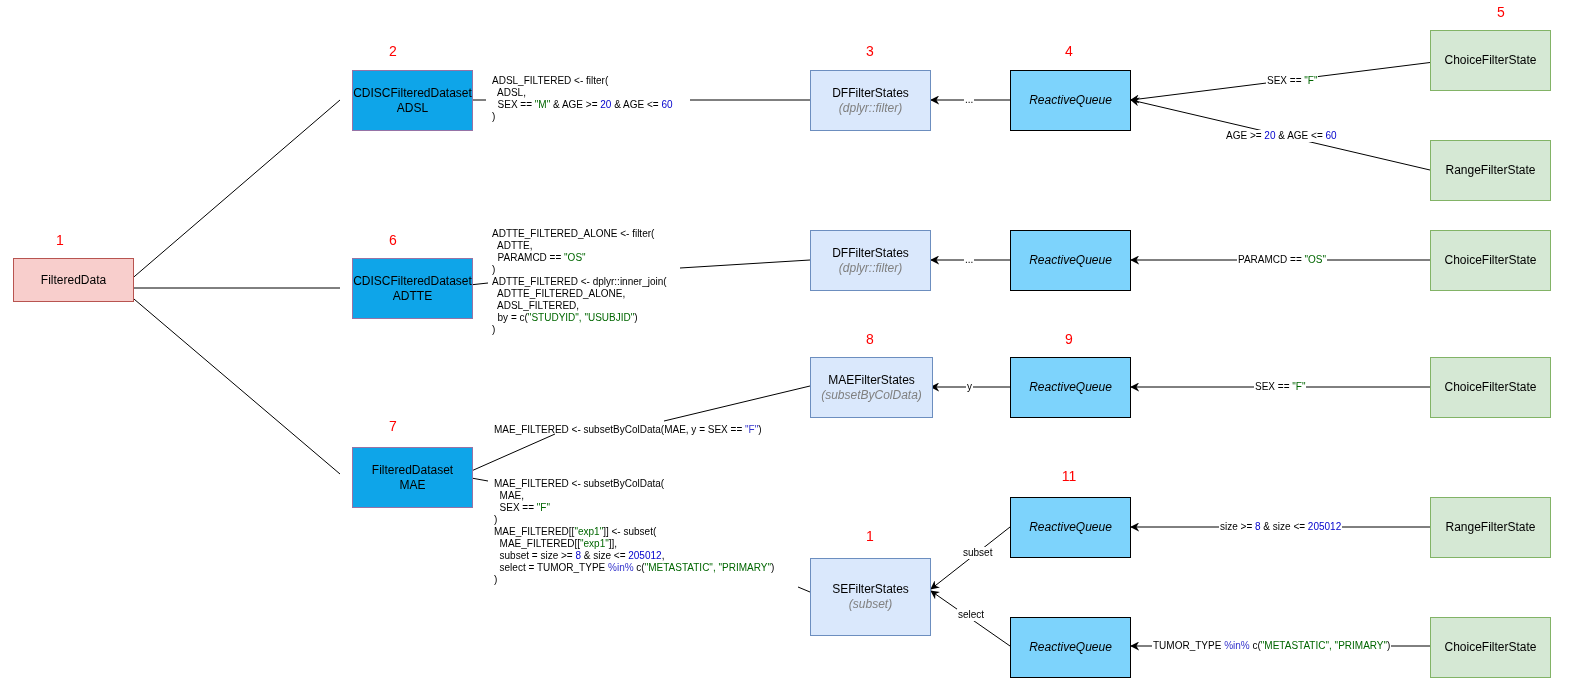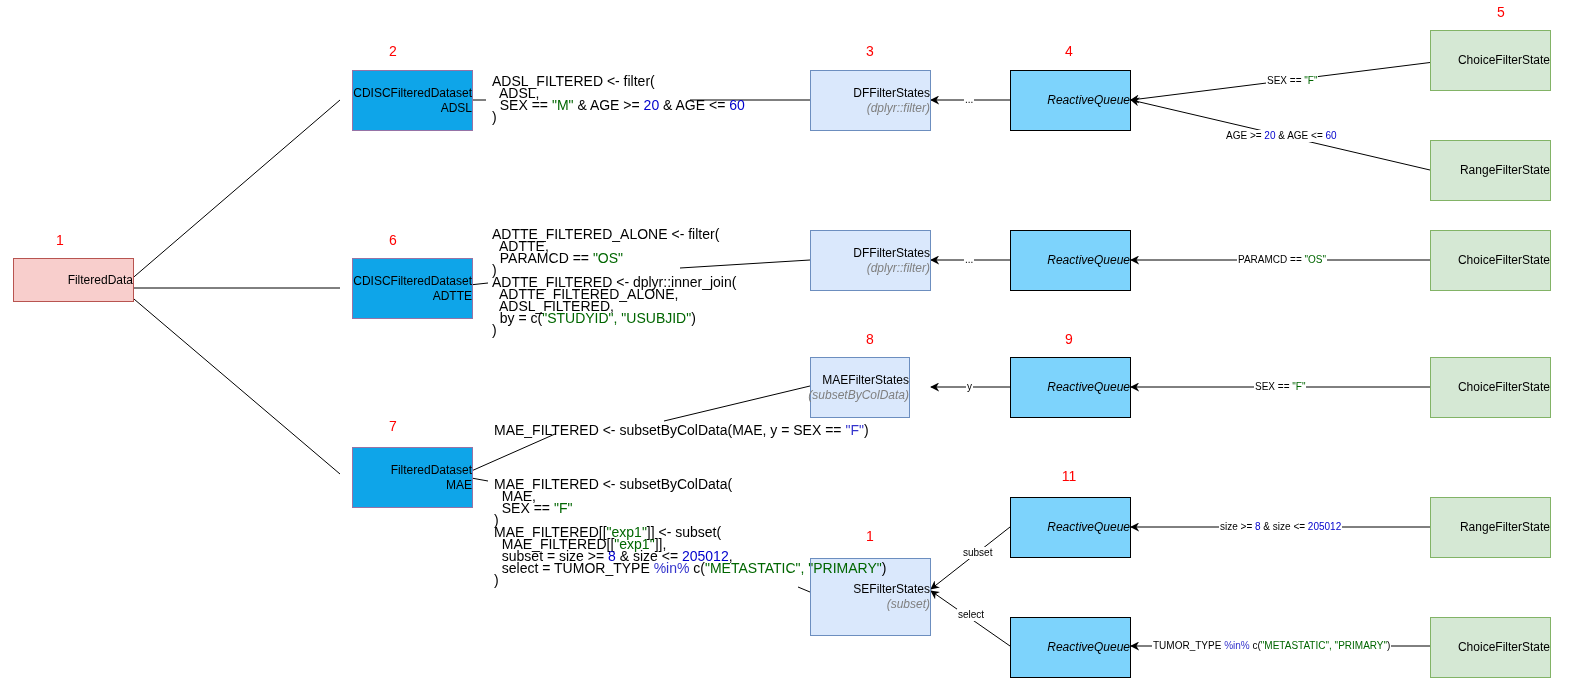--- a/index.html
+++ b/index.html
@@ -1,29 +1,29 @@
 <!DOCTYPE html>
 <html><head>
 <meta charset="utf-8">
 <style>
   html, body { margin: 0; padding: 0; background: #ffffff; }
   body { width: 1581px; height: 679px; position: relative; overflow: hidden;
          font-family: "Liberation Sans", sans-serif; color: #000; }
   #edges { position: absolute; left: 0; top: 0; width: 1581px; height: 679px; }
   .node { position: absolute; box-sizing: border-box; display: flex; flex-direction: column;
-          align-items: flex-end; justify-content: center; text-align: center;
+          align-items: center; justify-content: center; text-align: center;
           font-size: 12px; line-height: 15px; border: 1px solid; }
   .node .sub { font-style: italic; color: #808080; font-size: 12px; }
   .n-root { background: #f8cecc; border-color: #b85450; }
   .n-dataset { background: #0ea5e9; border-color: #9673a6; margin-left: 12px; }
   .n-states { background: #dae8fc; border-color: #6c8ebf; }
   .n-queue { background: #7dd3fc; border-color: #000000; font-style: italic; }
   .n-filter { background: #d5e8d4; border-color: #82b366; }
   .num { position: absolute; color: #ff0000; font-size: 14px; width: 40px; text-align: center; }
-  .code { position: absolute; font-size: 14px; line-height: 12px; white-space: pre; background: transparent; }
+  .code { position: absolute; font-size: 10px; line-height: 12px; white-space: pre; background: transparent; }
   .elabel { position: absolute; font-size: 10px; line-height: 12px; white-space: pre; background: #ffffff; padding: 0 1px; }
   .str { color: #006600; }
   .numlit { color: #0000cc; }
   .op { color: #3333cc; }
 </style>
 </head>
 <body>
 
 <svg id="edges" xmlns="http://www.w3.org/2000/svg">
   <defs>
@@ -90,21 +90,21 @@
 </div>
 
 <div class="node n-states" style="left:810px;top:70px;width:121px;height:61px">
   <span>DFFilterStates</span>
   <span class="sub">(dplyr::filter)</span>
 </div>
 <div class="node n-states" style="left:810px;top:230px;width:121px;height:61px">
   <span>DFFilterStates</span>
   <span class="sub">(dplyr::filter)</span>
 </div>
-<div class="node n-states" style="left:810px;top:357px;width:100px;height:61px">
+<div class="node n-states" style="left:810px;top:357px;width:123px;height:61px">
   <span>MAEFilterStates</span>
   <span class="sub">(subsetByColData)</span>
 </div>
 <div class="node n-states" style="left:810px;top:558px;width:121px;height:78px">
   <span>SEFilterStates</span>
   <span class="sub">(subset)</span>
 </div>
 
 <div class="node n-queue" style="left:1010px;top:70px;width:121px;height:61px">
   <span>ReactiveQueue</span>

